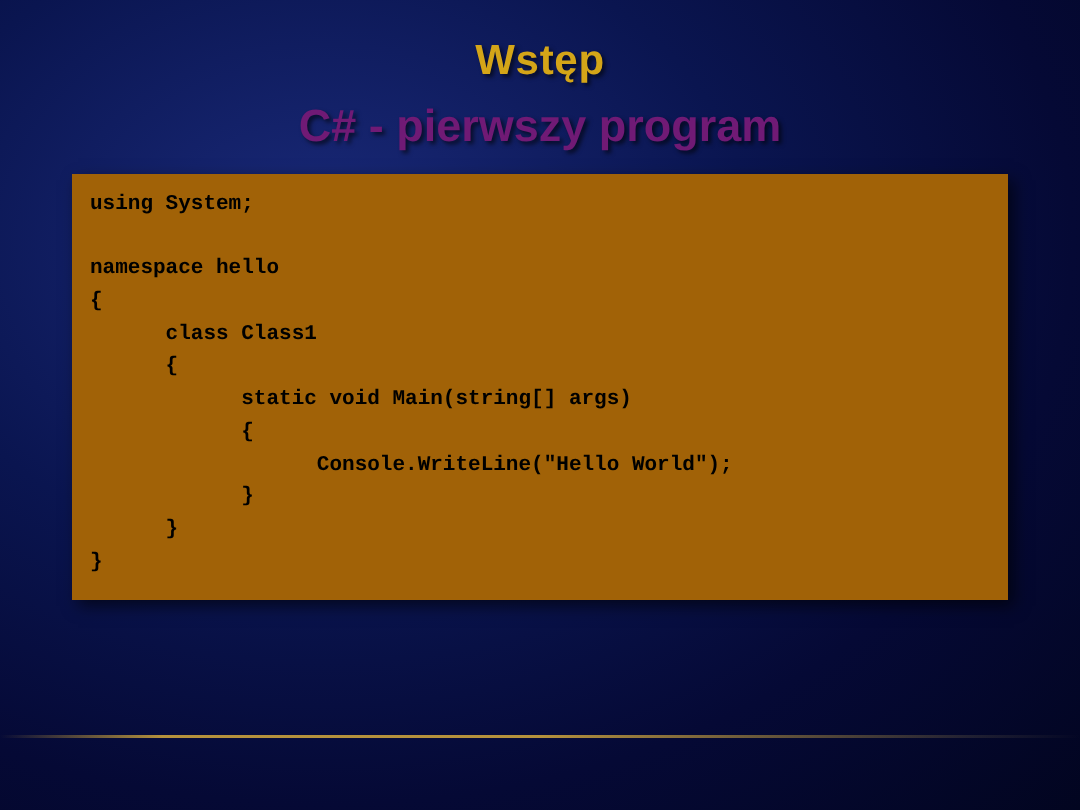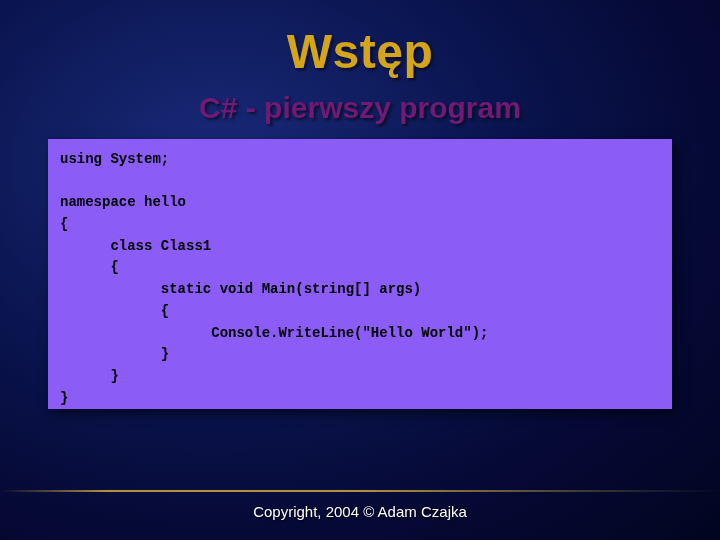--- a/index.html
+++ b/index.html
@@ -10,38 +10,38 @@
     position: relative;
   }
   .slide {
     width: 720px;
     height: 540px;
     position: relative;
   }
   .title {
     text-align: center;
     font-weight: bold;
-    font-size: 48px;
+    font-size: 28px;
     color: #d4a518;
     padding-top: 24px;
     text-shadow: 2px 2px 3px rgba(0,0,0,0.6);
     letter-spacing: 0.5px;
   }
   .subtitle {
     text-align: center;
     font-weight: bold;
     font-size: 30px;
     color: #701a75;
     margin-top: 12px;
     text-shadow: 2px 2px 3px rgba(0,0,0,0.6);
   }
   .codebox {
-    background: #8b5cf6;
+    background: #a16207;
     margin: 14px 48px 0 48px;
-    padding: 10px 12px 0 12px;
+    padding: 10px 12px 14px 12px;
     box-shadow: 4px 4px 10px rgba(0,0,0,0.6);
   }
   .codebox pre {
     font-family: "Courier New", Courier, monospace;
     font-size: 14px;
     font-weight: bold;
     color: #000;
     line-height: 1.55;
     white-space: pre;
   }
@@ -78,14 +78,13 @@
       class Class1
       {
             static void Main(string[] args)
             {
                   Console.WriteLine("Hello World");
             }
       }
 }</pre>
   </div>
   <div class="separator"></div>
-  <div class="footer">Copyright, 2004 © Adam Czajka</div>
 </div>
 
 </body></html>

